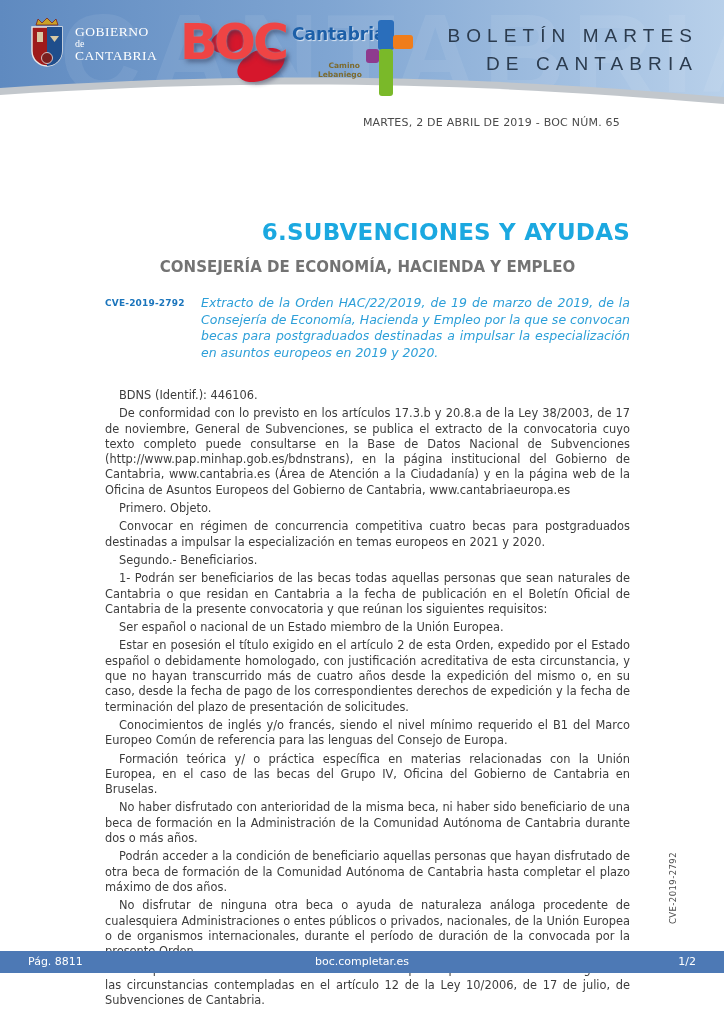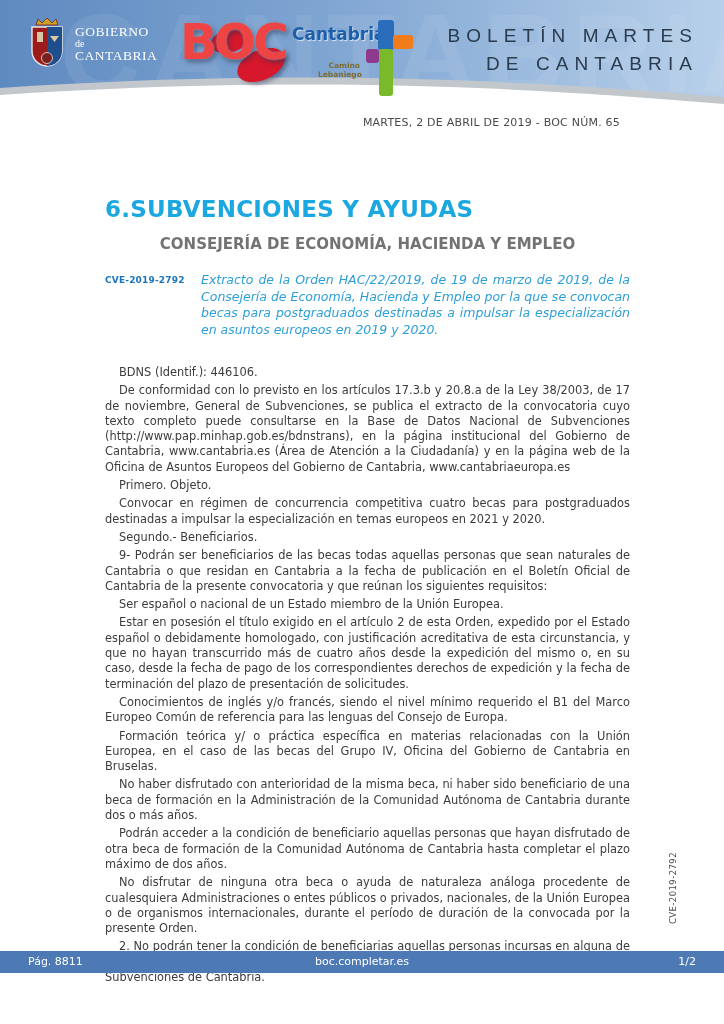--- a/index.html
+++ b/index.html
@@ -39,21 +39,21 @@
 
   .masthead{position:absolute;right:26px;top:22px;text-align:right;z-index:3;
     font-family:"Liberation Sans",sans-serif;color:#2b3b4e;font-size:19px;
     letter-spacing:0.32em;line-height:1.45;font-weight:400;}
 
   
   .date-line{position:absolute;top:116px;right:104px;font-size:11px;color:#4a4a4a;letter-spacing:0.02em;}
 
   
   .content{position:absolute;left:105px;top:196px;width:525px;}
-  .sec-title{text-align:left;font-size:23px;font-weight:700;color:#1ba8e0;letter-spacing:0.01em;}
+  .sec-title{text-align:right;font-size:23px;font-weight:700;color:#1ba8e0;letter-spacing:0.01em;margin-top:23px;}
   .dept{text-align:center;font-size:15px;font-weight:700;color:#737373;margin-top:13px;}
   .extract-row{display:flex;margin-top:19px;}
   .cve-label{width:96px;flex:none;font-size:9px;font-weight:700;color:#1b75bc;padding-top:3px;letter-spacing:0.02em;}
   .extract{flex:1;font-style:italic;font-size:12.5px;line-height:16.5px;color:#2d9fd8;text-align:justify;}
 
   .body-text{margin-top:27px;font-size:11.4px;line-height:15.3px;color:#3c3c3c;text-align:justify;}
   .body-text p{margin:0 0 3px 0;text-indent:14px;}
   .body-text p.gap-before{}
 
   
@@ -145,21 +145,21 @@
         <p class="para">BDNS (Identif.): 446106.</p>
 
         <p class="para">De conformidad con lo previsto en los artículos 17.3.b y 20.8.a de la Ley 38/2003, de 17 de noviembre, General de Subvenciones, se publica el extracto de la convocatoria cuyo texto completo puede consultarse en la Base de Datos Nacional de Subvenciones (http://www.pap.minhap.gob.es/bdnstrans), en la página institucional del Gobierno de Cantabria, www.cantabria.es (Área de Atención a la Ciudadanía) y en la página web de la Oficina de Asuntos Europeos del Gobierno de Cantabria, www.cantabriaeuropa.es</p>
 
         <p class="para gap-before">Primero. Objeto.</p>
 
         <p class="para">Convocar en régimen de concurrencia competitiva cuatro becas para postgraduados destinadas a impulsar la especialización en temas europeos en 2021 y 2020.</p>
 
         <p class="para gap-before">Segundo.- Beneficiarios.</p>
 
-        <p class="para">9- Podrán ser beneficiarios de las becas todas aquellas personas que sean naturales de Cantabria o que residan en Cantabria a la fecha de publicación en el Boletín Oficial de Cantabria de la presente convocatoria y que reúnan los siguientes requisitos:</p>
+        <p class="para">1- Podrán ser beneficiarios de las becas todas aquellas personas que sean naturales de Cantabria o que residan en Cantabria a la fecha de publicación en el Boletín Oficial de Cantabria de la presente convocatoria y que reúnan los siguientes requisitos:</p>
 
         <p class="para">Ser español o nacional de un Estado miembro de la Unión Europea.</p>
 
         <p class="para">Estar en posesión el título exigido en el artículo 2 de esta Orden, expedido por el Estado español o debidamente homologado, con justificación acreditativa de esta circunstancia, y que no hayan transcurrido más de cuatro años desde la expedición del mismo o, en su caso, desde la fecha de pago de los correspondientes derechos de expedición y la fecha de terminación del plazo de presentación de solicitudes.</p>
 
         <p class="para">Conocimientos de inglés y/o francés, siendo el nivel mínimo requerido el B1 del Marco Europeo Común de referencia para las lenguas del Consejo de Europa.</p>
 
         <p class="para">Formación teórica y/ o práctica específica en materias relacionadas con la Unión Europea, en el caso de las becas del Grupo IV, Oficina del Gobierno de Cantabria en Bruselas.</p>
 
         <p class="para">No haber disfrutado con anterioridad de la misma beca, ni haber sido beneficiario de una beca de formación en la Administración de la Comunidad Autónoma de Cantabria durante dos o más años.</p>

